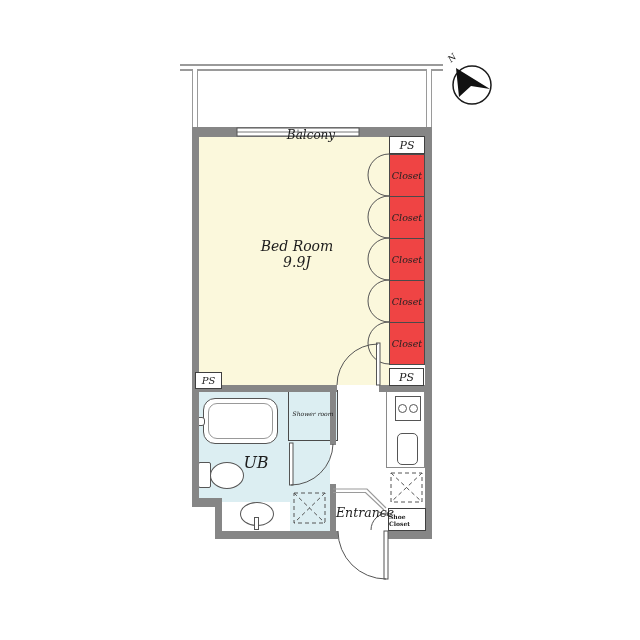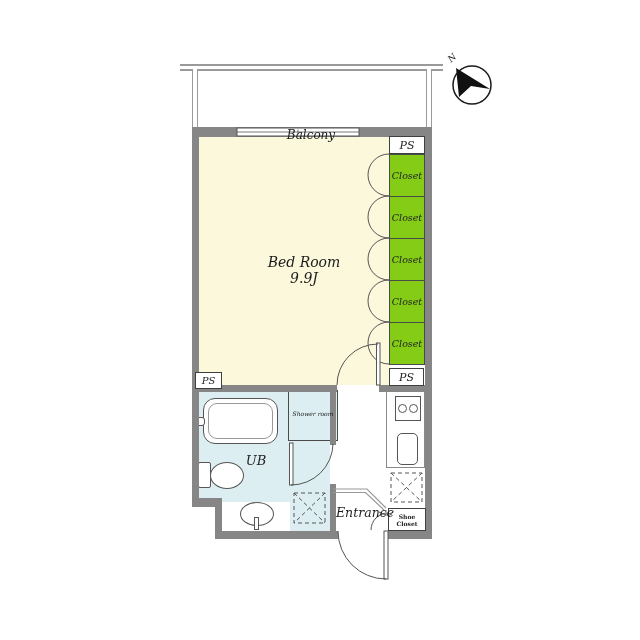--- a/index.html
+++ b/index.html
@@ -4,23 +4,23 @@
 <style>
   html,body{margin:0;padding:0;background:#fff;}
   #canvas{position:relative;width:640px;height:640px;background:#fff;overflow:hidden;
           font-family:"DejaVu Serif", serif;color:#222;}
   .abs{position:absolute;}
   .wall{position:absolute;background:#868686;}
   .fill-bed{background:#FBF8DC;}
   .fill-wet{background:#DCEEF2;}
   .lbl{position:absolute;font-style:italic;color:#1d1d1d;text-align:center;white-space:nowrap;}
   .psbox{position:absolute;background:#fff;border:1.5px solid #3f3f3f;display:flex;
-         align-items:center;justify-content:center;font-style:italic;font-size:11px;text-align:center;}
+         align-items:center;justify-content:center;font-style:italic;font-size:11px;}
   .closet-row{position:absolute;left:389px;width:36px;height:43px;box-sizing:border-box;
-         border:1px solid #4a4a4a;background:#84cc16;display:flex;align-items:center;
+         border:1px solid #4a4a4a;background:#ef4444;display:flex;align-items:center;
          justify-content:center;font-style:italic;font-size:9.5px;}
   .fixture{position:absolute;background:#fff;box-sizing:border-box;}
   svg{position:absolute;left:0;top:0;}
 </style>
 </head>
 <body>
 
 <div id="canvas">
 
   <div class="abs" style="left:180px;top:64px;width:263px;height:1.6px;background:#9a9a9a;"></div>
@@ -140,22 +140,22 @@
 
     <path d="M379,512 Q388,517 392,514" fill="none" stroke="#333" stroke-width="0.8"></path>
 
     <g>
       <circle cx="472" cy="85" r="19" fill="#fff" stroke="#1a1a1a" stroke-width="1.5"></circle>
       <polygon points="456,68 490,89 471,86 459,97" fill="#111"></polygon>
     </g>
   </svg>
 
   <div class="lbl" style="left:261px;top:89px;width:100px;font-size:12px;margin-top:39px;">Balcony</div>
-  <div class="lbl" style="left:254px;top:238px;width:100px;font-size:14px;line-height:16px;margin-top:16px;">
+  <div class="lbl" style="left:247px;top:238px;width:100px;font-size:14px;line-height:16px;">
     <div>Bed Room</div>
     <div>9.9J</div>
   </div>
-  <div class="lbl" style="left:236px;top:453px;width:40px;font-size:13px;">UB</div>
+  <div class="lbl" style="left:236px;top:453px;width:40px;font-size:16px;">UB</div>
   <div class="lbl" style="left:288px;top:410px;width:50px;font-size:6px;">Shower room</div>
   <div class="lbl" style="left:336px;top:505px;width:50px;font-size:12.5px;">Entrance</div>
   <div class="lbl" style="left:446px;top:53px;width:12px;font-size:9px;transform:rotate(-40deg);">N</div>
 
 </div>
 
 </body></html>

